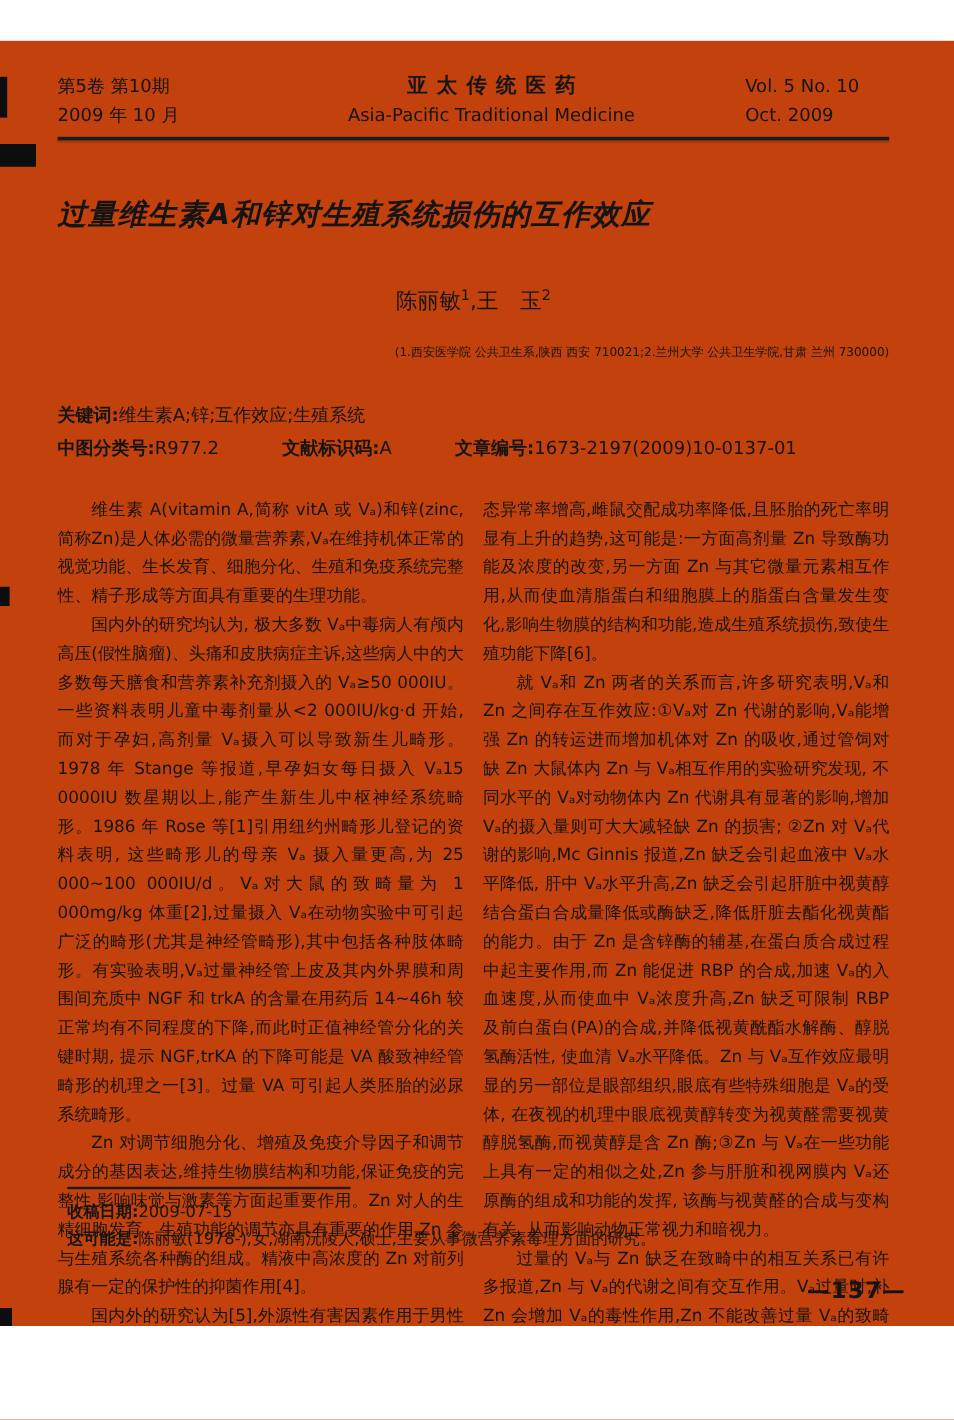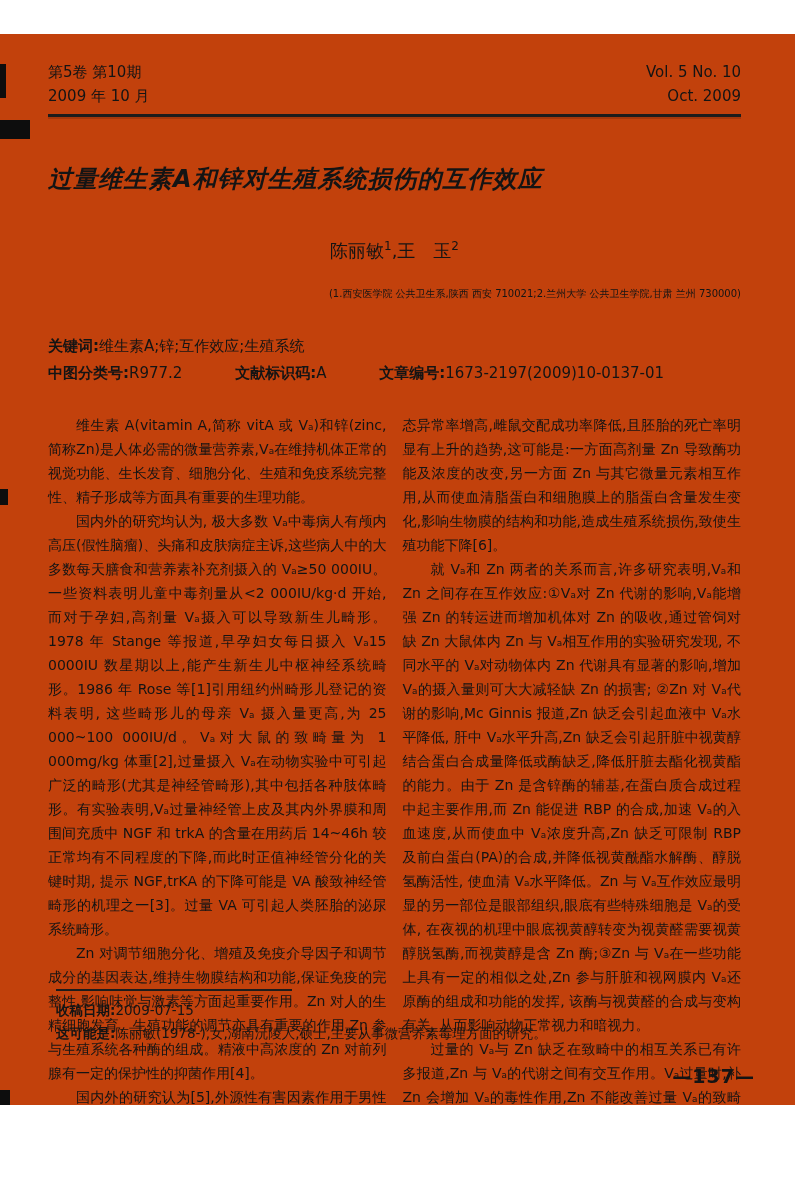--- a/index.html
+++ b/index.html
@@ -20,21 +20,21 @@
   .a2{left:0;top:86px;width:30px;height:19px;}
   .a3{left:0;top:455px;width:8px;height:16px;}
   .a4{left:0;top:1056px;width:10px;height:20px;}
 
   .masthead{display:flex;justify-content:space-between;align-items:flex-start;padding-top:26px;}
   .mh-col{font-size:15px;line-height:24px;}
   .mh-left{text-align:left;min-width:150px;}
   .mh-center{text-align:center;flex:1;}
   .mh-center .cn{font-size:17px;font-weight:bold;letter-spacing:0.45em;margin-right:-0.45em;}
   .mh-center .en{font-size:15px;}
-  .mh-right{text-align:right;min-width:120px;}
+  .mh-right{min-width:120px;}
 
   .rule{border-top:3px solid #1c1c1c;margin-top:6px;box-shadow:0 2px 0 rgba(0,0,0,0.15);}
 
   .title{
     text-align:left;
     font-size:24px;
     font-weight:900;
     letter-spacing:1px;
     margin:46px 0 0 0;
     font-style:italic;
@@ -70,20 +70,24 @@
 
   <div class="artifact a1"></div>
   <div class="artifact a2"></div>
   <div class="artifact a3"></div>
   <div class="artifact a4"></div>
 
   <header class="masthead">
     <div class="mh-col mh-left">
       <div>第5卷 第10期</div>
       <div>2009 年 10 月</div>
+    </div>
+    <div class="mh-col mh-center">
+      <div class="cn">亚太传统医药</div>
+      <div class="en">Asia-Pacific Traditional Medicine</div>
     </div>
     <div class="mh-col mh-right">
       <div>Vol. 5 No. 10</div>
       <div>Oct. 2009</div>
     </div>
   </header>
 
   <div class="rule"></div>
 
   <h1 class="title">过量维生素A和锌对生殖系统损伤的互作效应</h1>

